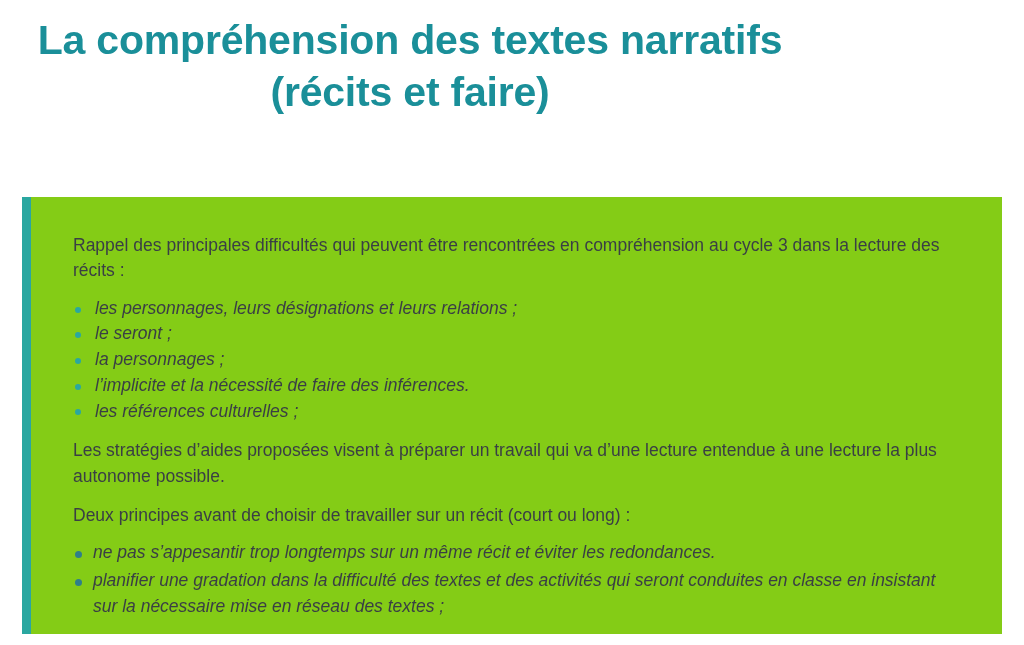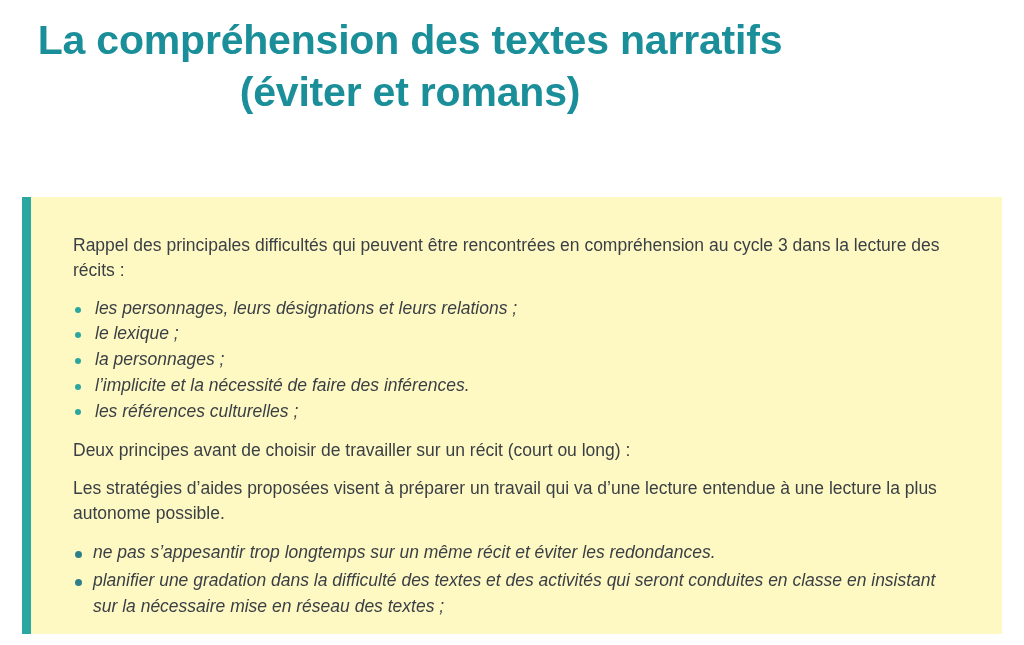--- a/index.html
+++ b/index.html
@@ -29,21 +29,21 @@
     font-weight: bold;
     line-height: 1.28;
     letter-spacing: -0.2px;
   }
   .content-panel {
     position: absolute;
     left: 22px;
     top: 197px;
     width: 980px;
     height: 437px;
-    background: #fef9c3;
+    background: #84cc16;
     box-sizing: border-box;
     display: flex;
   }
   .accent-bar {
     width: 9px;
     background: #2aa7a0;
     flex: 0 0 9px;
     height: 100%;
   }
   .panel-body {
@@ -94,40 +94,40 @@
     margin-bottom: 2px;
   }
 </style>
 </head>
 <body>
 
 <div class="slide">
 
   <div class="title-block">
     <div class="title-line">La compréhension des textes narratifs</div>
-    <div class="title-line">(éviter et romans)</div>
+    <div class="title-line">(récits et faire)</div>
   </div>
 
   <div class="content-panel">
     <div class="accent-bar"></div>
     <div class="panel-body">
 
       <p class="para tight">Rappel des principales difficultés qui peuvent être rencontrées en compréhension au cycle 3 dans la lecture des récits :</p>
 
       <ul class="bullets">
         <li><span class="dot"></span><span>les personnages, leurs désignations et leurs relations ;</span></li>
-        <li><span class="dot"></span><span>le lexique ;</span></li>
+        <li><span class="dot"></span><span>le seront ;</span></li>
         <li><span class="dot"></span><span>la personnages ;</span></li>
         <li><span class="dot"></span><span>l’implicite et la nécessité de faire des inférences.</span></li>
         <li><span class="dot"></span><span>les références culturelles ;</span></li>
       </ul>
 
+      <p class="para">Les stratégies d’aides proposées visent à préparer un travail qui va d’une lecture entendue à une lecture la plus autonome possible.</p>
+
       <p class="para tight">Deux principes avant de choisir de travailler sur un récit (court ou long) :</p>
-
-      <p class="para">Les stratégies d’aides proposées visent à préparer un travail qui va d’une lecture entendue à une lecture la plus autonome possible.</p>
 
       <ul class="bullets dark">
         <li><span class="dot"></span><span>ne pas s’appesantir trop longtemps sur un même récit et éviter les redondances.</span></li>
         <li><span class="dot"></span><span>planifier une gradation dans la difficulté des textes et des activités qui seront conduites en classe en insistant sur la nécessaire mise en réseau des textes ;</span></li>
       </ul>
 
     </div>
   </div>
 
 </div>

